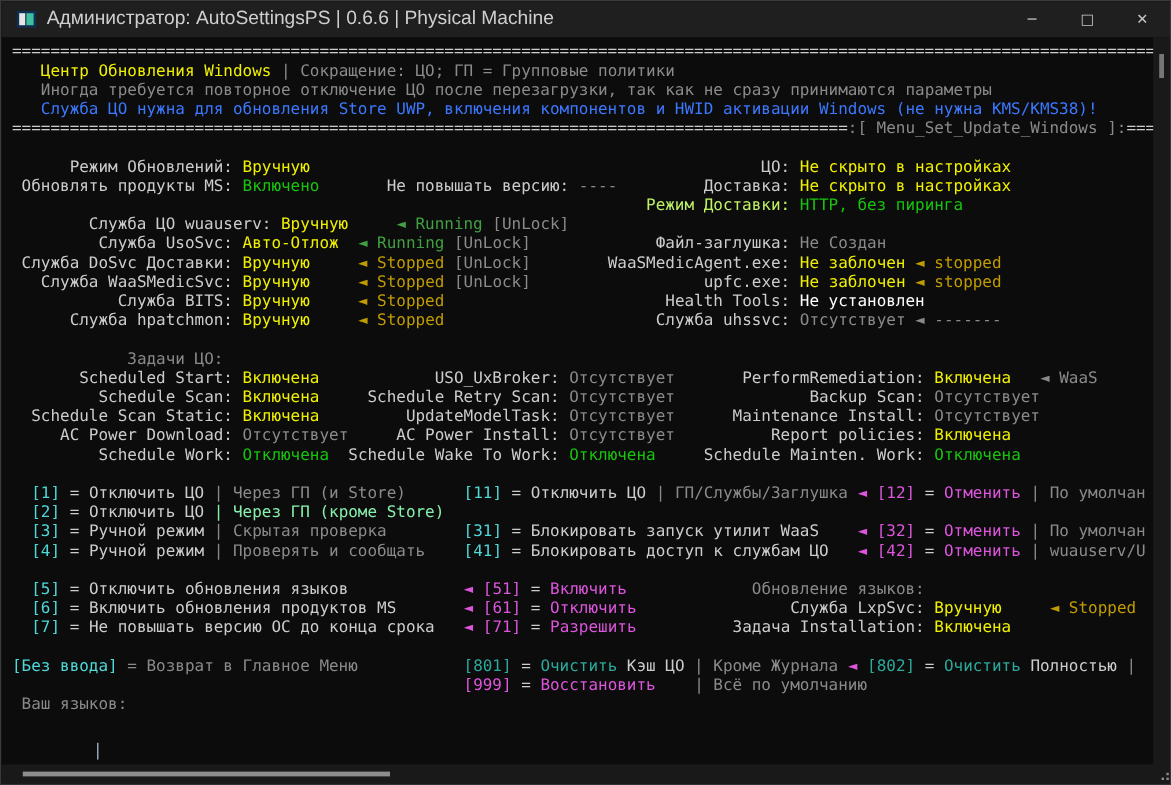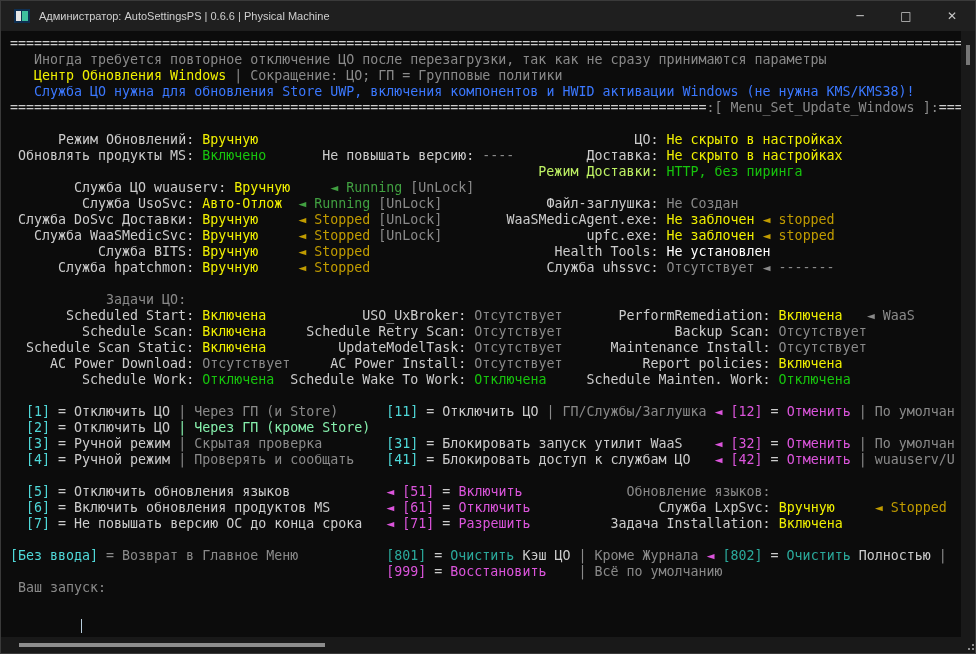--- a/index.html
+++ b/index.html
@@ -12,21 +12,21 @@
     height:30px; background:#1f1f1f; display:flex; align-items:center;
   }
   .title-icon {
     width:16px; height:14px; margin-left:13px; background:#0e2f52;
     display:flex; gap:1px; padding:2px; flex:none;
   }
   .title-icon .pane-a { flex:1; background:#e6e6e6; }
   .title-icon .pane-b { flex:1.3; background:#3fbf9f; }
   .title-text {
     margin-left:9px; font-family:"Liberation Sans",sans-serif;
-    font-size:11px; color:#cfcfcf; white-space:nowrap;
+    font-size:16px; color:#cfcfcf; white-space:nowrap;
   }
   .controls { margin-left:auto; display:flex; height:100%; }
   .ctrl {
     width:46px; height:100%; display:flex; align-items:center;
     justify-content:center; color:#c8c8c8; font-size:12px;
     font-family:"DejaVu Sans",sans-serif; cursor:default;
   }
   .content {
     position:absolute; top:30px; left:0; width:962px; height:608px;
     padding:5px 0 0 9px; overflow:hidden;
@@ -76,22 +76,22 @@
     <div class="title-text">Администратор: AutoSettingsPS | 0.6.6 | Physical Machine</div>
     <div class="controls">
       <div class="ctrl">─</div>
       <div class="ctrl">□</div>
       <div class="ctrl">✕</div>
     </div>
   </div>
 
   <div class="content" id="term">
       <div class="line"><span style="color: rgb(204, 204, 204);">=======================================================================================================================</span></div>
+      <div class="line"><span>   </span><span style="color: rgb(240, 240, 0);">Центр Обновления Windows</span><span style="color: rgb(138, 138, 138);"> | Сокращение: ЦО; ГП = Групповые политики</span></div>
       <div class="line"><span>   </span><span style="color: rgb(138, 138, 138);">Иногда требуется повторное отключение ЦО после перезагрузки, так как не сразу принимаются параметры</span></div>
-      <div class="line"><span>   </span><span style="color: rgb(240, 240, 0);">Центр Обновления Windows</span><span style="color: rgb(138, 138, 138);"> | Сокращение: ЦО; ГП = Групповые политики</span></div>
       <div class="line"><span>   </span><span style="color: rgb(59, 120, 255);">Служба ЦО нужна для обновления Store UWP, включения компонентов и HWID активации Windows (не нужна KMS/KMS38)!</span></div>
       <div class="line"><span style="color: rgb(204, 204, 204);">=======================================================================================</span><span style="color: rgb(138, 138, 138);">:[ Menu_Set_Update_Windows ]:</span><span style="color: rgb(204, 204, 204);">===</span></div>
       <div class="line"></div>
       <div class="line"><span>      </span><span style="color: rgb(204, 204, 204);">Режим Обновлений: </span><span style="color: rgb(240, 240, 0);">Вручную</span><span>                                               </span><span style="color: rgb(204, 204, 204);">ЦО: </span><span style="color: rgb(240, 240, 0);">Не скрыто в настройках</span></div>
       <div class="line"><span> </span><span style="color: rgb(204, 204, 204);">Обновлять продукты MS: </span><span style="color: rgb(23, 197, 13);">Включено</span><span>       </span><span style="color: rgb(204, 204, 204);">Не повышать версию: </span><span style="color: rgb(138, 138, 138);">----</span><span>         </span><span style="color: rgb(204, 204, 204);">Доставка: </span><span style="color: rgb(240, 240, 0);">Не скрыто в настройках</span></div>
       <div class="line"><span>                                                                  </span><span style="color: #bef264;">Режим Доставки: </span><span style="color: rgb(23, 197, 13);">HTTP, без пиринга</span></div>
       <div class="line"><span>    </span><span style="color: rgb(204, 204, 204); margin-left: 32px;">Служба ЦО wuauserv: </span><span style="color: rgb(240, 240, 0);">Вручную</span><span>     </span><span style="color: rgb(65, 160, 65);">◄ Running</span><span style="color: rgb(138, 138, 138);"> [UnLock]</span></div>
       <div class="line"><span>         </span><span style="color: rgb(204, 204, 204);">Служба UsoSvc: </span><span style="color: rgb(240, 240, 0);">Авто-Отлож</span><span>  </span><span style="color: rgb(65, 160, 65);">◄ Running</span><span style="color: rgb(138, 138, 138);"> [UnLock]</span><span>             </span><span style="color: rgb(204, 204, 204);">Файл-заглушка: </span><span style="color: rgb(138, 138, 138);">Не Создан</span></div>
       <div class="line"><span> </span><span style="color: rgb(204, 204, 204);">Служба DoSvc Доставки: </span><span style="color: rgb(240, 240, 0);">Вручную</span><span>     </span><span style="color: rgb(193, 156, 0);">◄ Stopped</span><span style="color: rgb(138, 138, 138);"> [UnLock]</span><span>        </span><span style="color: rgb(204, 204, 204);">WaaSMedicAgent.exe: </span><span style="color: rgb(240, 240, 0);">Не заблочен</span><span style="color: rgb(193, 156, 0);"> ◄ stopped</span></div>
       <div class="line"><span>   </span><span style="color: rgb(204, 204, 204);">Служба WaaSMedicSvc: </span><span style="color: rgb(240, 240, 0);">Вручную</span><span>     </span><span style="color: rgb(193, 156, 0);">◄ Stopped</span><span style="color: rgb(138, 138, 138);"> [UnLock]</span><span>                  </span><span style="color: rgb(204, 204, 204);">upfc.exe: </span><span style="color: rgb(240, 240, 0);">Не заблочен</span><span style="color: rgb(193, 156, 0);"> ◄ stopped</span></div>
@@ -109,21 +109,21 @@
       <div class="line"><span>  </span><span style="color: rgb(79, 216, 216);">[2]</span><span style="color: rgb(204, 204, 204);"> = Отключить ЦО </span><span style="color: #86efac;">| Через ГП (кроме Store)</span></div>
       <div class="line"><span>  </span><span style="color: rgb(79, 216, 216);">[3]</span><span style="color: rgb(204, 204, 204);"> = Ручной режим </span><span style="color: rgb(138, 138, 138);">| Скрытая проверка</span><span>        </span><span style="color: rgb(79, 216, 216);">[31]</span><span style="color: rgb(204, 204, 204);"> = Блокировать запуск утилит WaaS</span><span>    </span><span style="color: rgb(220, 85, 220);">◄ [32]</span><span style="color: rgb(204, 204, 204);"> = </span><span style="color: rgb(220, 85, 220);">Отменить</span><span style="color: rgb(138, 138, 138);"> | По умолчан</span></div>
       <div class="line"><span>  </span><span style="color: rgb(79, 216, 216);">[4]</span><span style="color: rgb(204, 204, 204);"> = Ручной режим </span><span style="color: rgb(138, 138, 138);">| Проверять и сообщать</span><span>    </span><span style="color: rgb(79, 216, 216);">[41]</span><span style="color: rgb(204, 204, 204);"> = Блокировать доступ к службам ЦО</span><span>   </span><span style="color: rgb(220, 85, 220);">◄ [42]</span><span style="color: rgb(204, 204, 204);"> = </span><span style="color: rgb(220, 85, 220);">Отменить</span><span style="color: rgb(138, 138, 138);"> | wuauserv/U</span></div>
       <div class="line"></div>
       <div class="line"><span>  </span><span style="color: rgb(79, 216, 216);">[5]</span><span style="color: rgb(204, 204, 204);"> = Отключить обновления языков</span><span>            </span><span style="color: rgb(220, 85, 220);">◄ [51]</span><span style="color: rgb(204, 204, 204);"> = </span><span style="color: rgb(220, 85, 220);">Включить</span><span>             </span><span style="color: rgb(138, 138, 138);">Обновление языков:</span></div>
       <div class="line"><span>  </span><span style="color: rgb(79, 216, 216);">[6]</span><span style="color: rgb(204, 204, 204);"> = Включить обновления продуктов MS</span><span>       </span><span style="color: rgb(220, 85, 220);">◄ [61]</span><span style="color: rgb(204, 204, 204);"> = </span><span style="color: rgb(220, 85, 220);">Отключить</span><span>                </span><span style="color: rgb(204, 204, 204);">Служба LxpSvc: </span><span style="color: rgb(240, 240, 0);">Вручную</span><span>     </span><span style="color: rgb(193, 156, 0);">◄ Stopped</span></div>
       <div class="line"><span>  </span><span style="color: rgb(79, 216, 216);">[7]</span><span style="color: rgb(204, 204, 204);"> = Не повышать версию ОС до конца срока</span><span>   </span><span style="color: rgb(220, 85, 220);">◄ [71]</span><span style="color: rgb(204, 204, 204);"> = </span><span style="color: rgb(220, 85, 220);">Разрешить</span><span>          </span><span style="color: rgb(204, 204, 204);">Задача Installation: </span><span style="color: rgb(240, 240, 0);">Включена</span></div>
       <div class="line"></div>
       <div class="line"><span style="color: rgb(79, 216, 216);">[Без ввода]</span><span style="color: rgb(138, 138, 138);"> = Возврат в Главное Меню</span><span>           </span><span style="color: rgb(43, 170, 156);">[801]</span><span style="color: rgb(204, 204, 204);"> = </span><span style="color: rgb(43, 170, 156);">Очистить</span><span style="color: rgb(204, 204, 204);"> Кэш ЦО</span><span style="color: rgb(138, 138, 138);"> | Кроме Журнала</span><span style="color: rgb(220, 85, 220);"> ◄ </span><span style="color: rgb(43, 170, 156);">[802]</span><span style="color: rgb(204, 204, 204);"> = </span><span style="color: rgb(43, 170, 156);">Очистить</span><span style="color: rgb(204, 204, 204);"> Полностью</span><span style="color: rgb(138, 138, 138);"> |</span></div>
       <div class="line"><span>                                               </span><span style="color: rgb(220, 85, 220);">[999]</span><span style="color: rgb(204, 204, 204);"> = </span><span style="color: rgb(220, 85, 220);">Восстановить</span><span>    </span><span style="color: rgb(138, 138, 138);">| Всё по умолчанию</span></div>
-      <div class="line"><span> </span><span style="color: rgb(138, 138, 138);">Ваш запуск:</span></div>
+      <div class="line"><span> </span><span style="color: rgb(138, 138, 138);">Ваш языков:</span></div>
       <div class="line"></div>
     </div>
 
   <div class="vscroll">
     <div class="vthumb"></div>
   </div>
 
   <div class="hscroll">
     <div class="hthumb"></div>
     <div class="grip">

